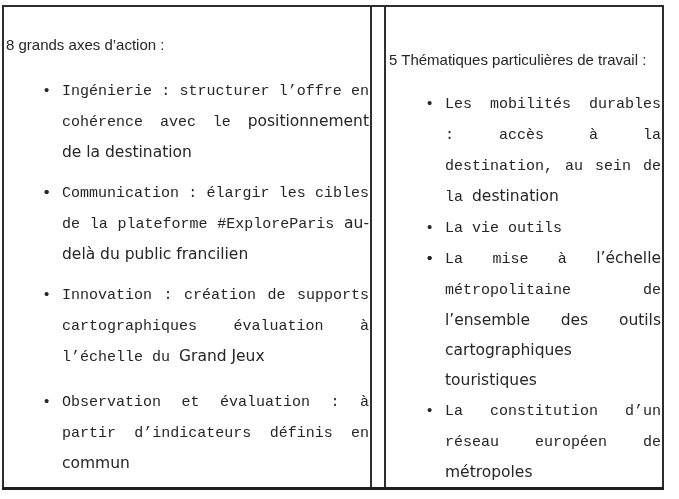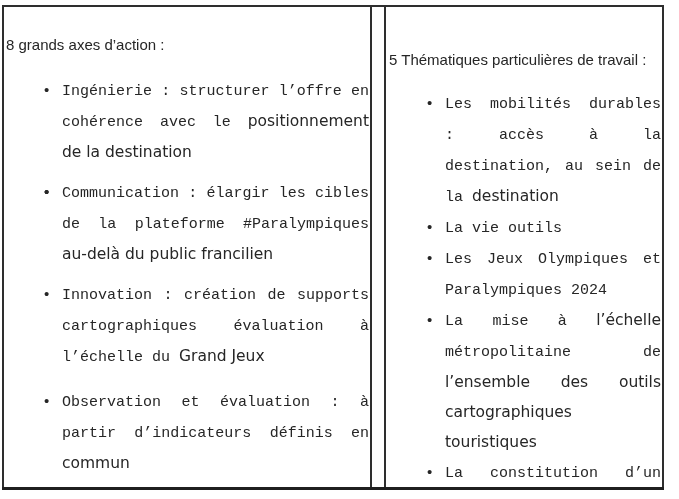--- a/index.html
+++ b/index.html
@@ -91,21 +91,21 @@
 
       <div class="bullet-item mt-lg mb-md">
         <span class="marker">•</span><span class="run-a">Ingénierie : structurer l’offre en cohérence avec le </span><span class="run-b">positionnement de la destination</span>
       </div>
 
       <div class="bullet-item">
         <span class="marker">•</span>
       </div>
 
       <div class="bullet-item mb-md">
-        <span class="marker">•</span><span class="run-a">Communication : élargir les cibles de la plateforme #Paralympiques </span><span class="run-b">au-delà du public francilien</span>
+        <span class="marker">•</span><span class="run-a">Communication : élargir les cibles de la plateforme #ExploreParis </span><span class="run-b">au-delà du public francilien</span>
       </div>
 
       <div class="bullet-item mb-lg">
         <span class="marker">•</span><span class="run-a">Innovation : création de supports cartographiques évaluation à l’échelle du </span><span class="run-b">Grand Jeux</span>
       </div>
 
       <div class="bullet-item">
         <span class="marker">•</span><span class="run-a">Observation et évaluation : à partir d’indicateurs définis en </span><span class="run-b">commun</span>
       </div>
     </div>
@@ -117,21 +117,21 @@
 
       <div class="bullet-item mt-md">
         <span class="marker">•</span><span class="run-a">Les mobilités durables : accès à la destination, au sein de la </span><span class="run-b">destination</span>
       </div>
 
       <div class="bullet-item">
         <span class="marker">•</span><span class="run-a">La vie outils</span>
       </div>
 
       <div class="bullet-item">
-        <span class="marker">•</span><span class="run-a">Les Jeux Olympiques et Paralympiques 2024</span>
+        <span class="marker">•</span>
       </div>
 
       <div class="bullet-item">
         <span class="marker">•</span><span class="run-a">La mise à </span><span class="run-b">l’échelle</span><span class="run-a"> métropolitaine de </span><span class="run-b">l’ensemble des outils cartographiques touristiques</span>
       </div>
 
       <div class="bullet-item">
         <span class="marker">•</span><span class="run-a">La constitution d’un réseau européen de </span><span class="run-b">métropoles</span>
       </div>
     </div>

